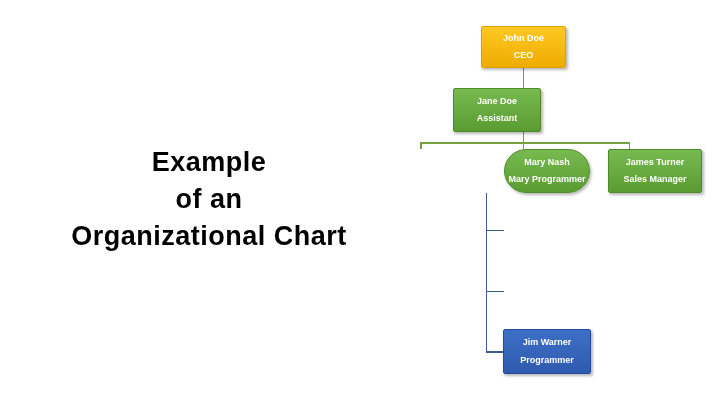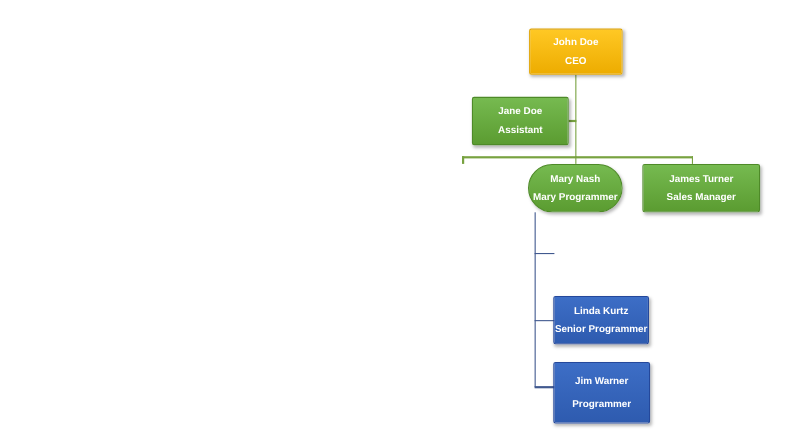--- a/index.html
+++ b/index.html
@@ -25,54 +25,60 @@
     box-shadow:1.5px 2px 3px rgba(0,0,0,0.28);
   }
   .node .line{padding:0 1px;}
   .node.yellow{
     background:linear-gradient(var(--ceo-fill-top),var(--ceo-fill-bottom));
     border:1px solid var(--ceo-border);
   }
   .node.green{
     background:linear-gradient(var(--green-fill-top),var(--green-fill-bottom));
     border:1px solid var(--green-border);
+    margin-left:24px;
   }
   .node.blue{
     background:linear-gradient(var(--blue-fill-top),var(--blue-fill-bottom));
     border:1px solid var(--blue-border);
   }
   
   #node-ceo              {left:481px;top:26px; width:85px;height:42px;}
   #node-assistant        {left:429px;top:88px; width:88px;height:44px;}
   #node-finance-manager  {left:378px;top:149px;width:87px;height:44px;}
   #node-chief-programmer {left:480px;top:149px;width:86px;height:44px;border-radius:22px;}
-  #node-sales-manager    {left:584px;top:149px;width:107px;height:44px;align-items:center;}
+  #node-sales-manager    {left:584px;top:149px;width:94px;height:44px;align-items:center;}
   #node-analyst          {left:503px;top:208px;width:87px;height:44px;}
   #node-senior-programmer{left:503px;top:269px;width:87px;height:44px;}
-  #node-programmer       {left:503px;top:329px;width:88px;height:56px;}
+  #node-programmer       {left:503px;top:329px;width:88px;height:45px;}
   
   .conn{position:absolute;}
   .conn.green{background:var(--green-connector,#78A240);}
   .conn.blue {background:var(--blue-connector,#41598F);}
   #c-ceo-down      {left:522.5px;top:68px; width:1.5px;height:75px;}
   #c-assistant-stub{left:517px;  top:109px;width:7px;  height:1.5px;}
   #c-managers-h    {left:420px;  top:142px;width:210px;height:1.5px;}
   #c-drop-finance  {left:420px;  top:142px;width:1.5px;height:7px;}
   #c-drop-chief    {left:522.5px;top:142px;width:1.5px;height:7px;}
   #c-drop-sales    {left:628.5px;top:142px;width:1.5px;height:7px;}
   #c-chief-down    {left:485.5px;top:193px;width:1.5px;height:159px;}
   #c-stub-analyst  {left:485.5px;top:229.5px;width:18px;height:1.5px;}
   #c-stub-senior   {left:485.5px;top:290.5px;width:18px;height:1.5px;}
   #c-stub-programmer{left:485.5px;top:351px;width:18px;height:1.5px;}
 </style>
 </head>
 <body>
 
 <div id="stage">
 
+  <div class="slide-title">
+    <div>Example</div>
+    <div>of an</div>
+    <div>Organizational Chart</div>
+  </div>
 
   <div class="conn green" id="c-ceo-down"></div>
   <div class="conn green" id="c-assistant-stub"></div>
   <div class="conn green" id="c-managers-h"></div>
   <div class="conn green" id="c-drop-finance"></div>
   <div class="conn green" id="c-drop-chief"></div>
   <div class="conn green" id="c-drop-sales"></div>
   <div class="conn blue" id="c-chief-down"></div>
   <div class="conn blue" id="c-stub-analyst"></div>
   <div class="conn blue" id="c-stub-senior"></div>
@@ -93,23 +99,19 @@
     <span class="line">Mary Nash</span>
     <span class="line">Mary Programmer</span>
   </div>
 
   <div class="node green" id="node-sales-manager">
     <span class="line">James Turner</span>
     <span class="line">Sales Manager</span>
   </div>
 
 
-  <div class="node blue" id="node-senior-programmer">
-    <span class="line">Linda Kurtz</span>
-    <span class="line">Senior Programmer</span>
-  </div>
 
   <div class="node blue" id="node-programmer">
     <span class="line">Jim Warner</span>
     <span class="line">Programmer</span>
   </div>
 
 </div>
 
 </body></html>

